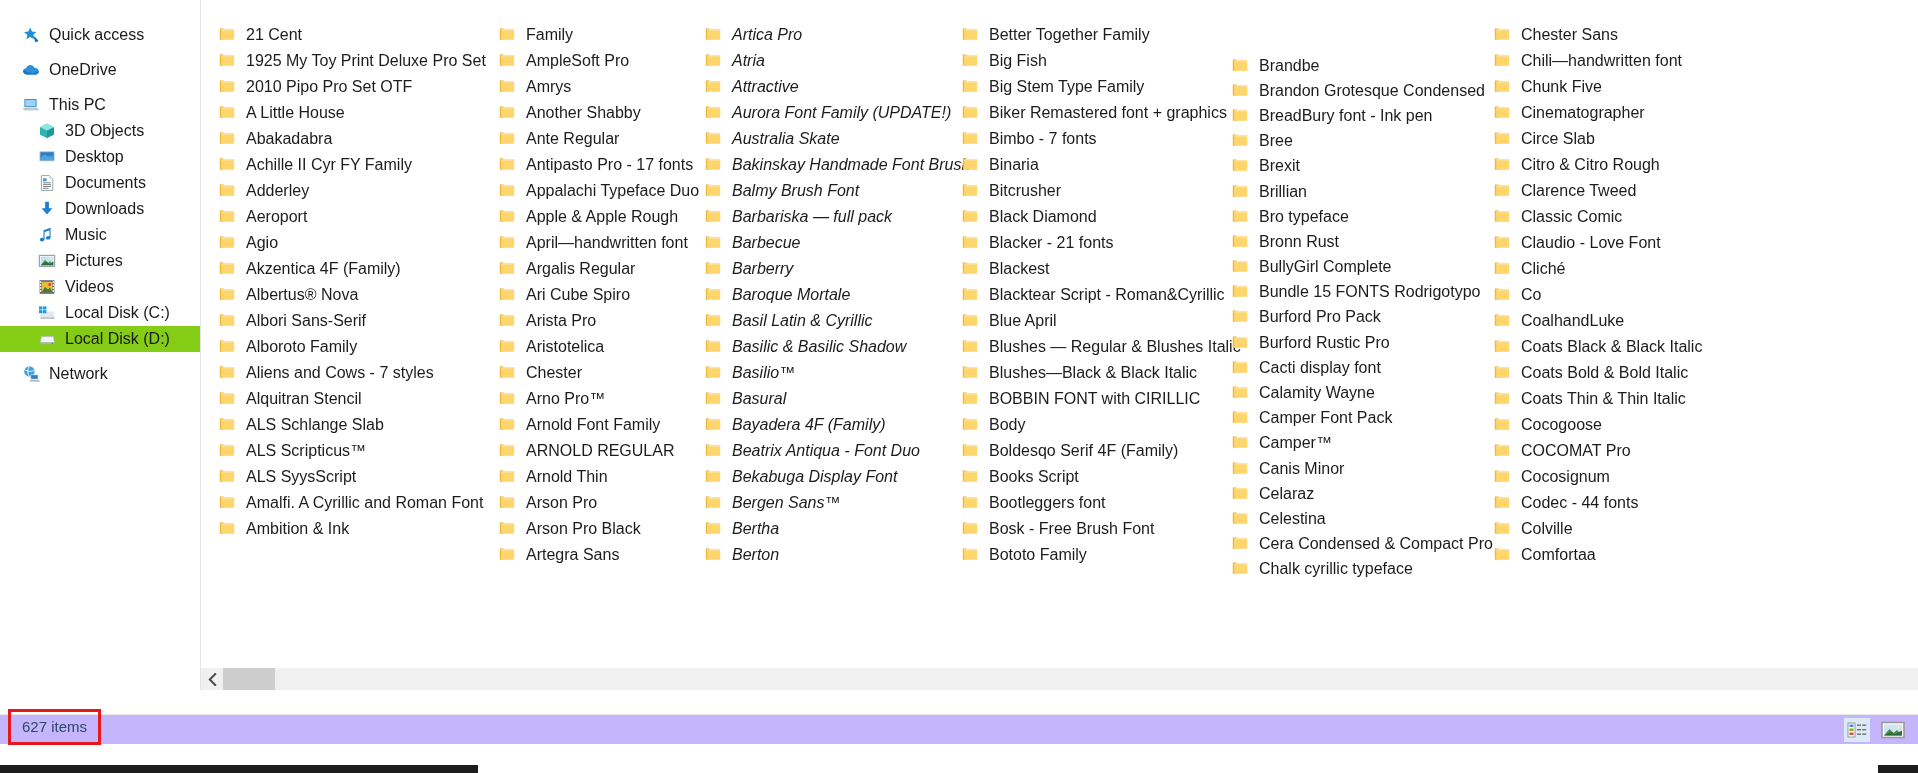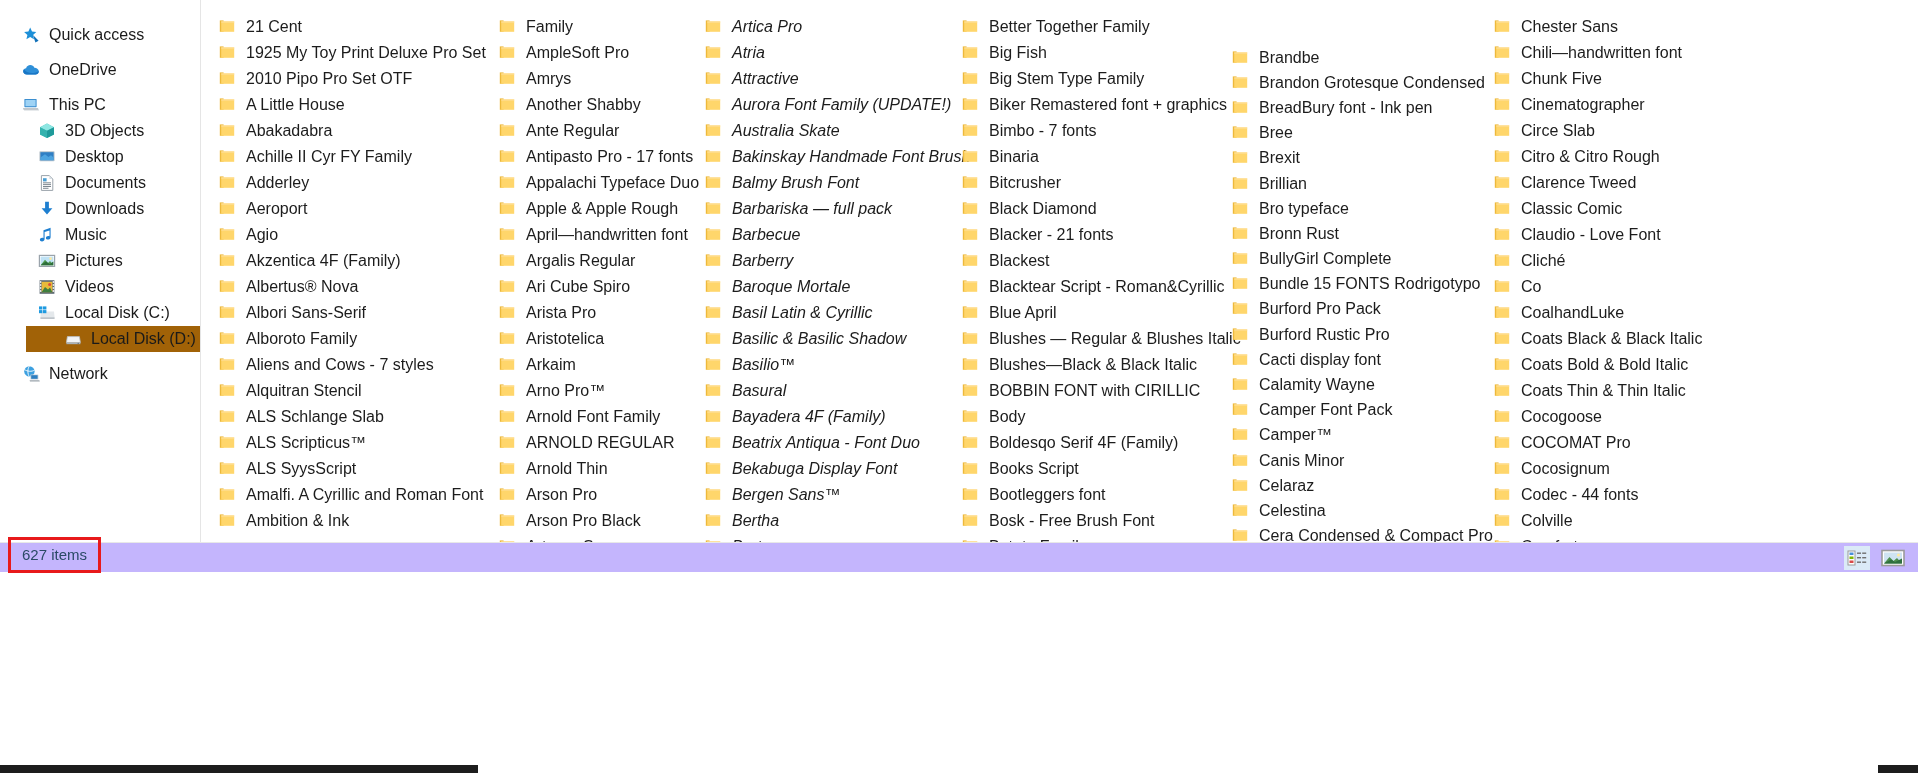--- a/index.html
+++ b/index.html
@@ -16,21 +16,21 @@
     position: relative;
     width: 1918px;
     height: 773px;
     background: #ffffff;
     display: flex;
     flex-direction: column;
   }
   .body-area {
     display: flex;
     flex-direction: row;
-    height: 542px;
+    height: 714px;
     width: 1918px;
     overflow: hidden;
   }
 
   
   .nav-pane {
     width: 200px;
     min-width: 200px;
     height: 690px;
     background: #ffffff;
@@ -45,23 +45,22 @@
     align-items: center;
     font-size: 16px;
     color: #1a1a1a;
     white-space: nowrap;
     cursor: default;
     padding-left: 0;
   }
   .nav-item.level0 { padding-left: 22px; }
   .nav-item.level1 { padding-left: 38px; align-items: center; }
   .nav-item.selected {
-    background: #a16207;
+    background: #84cc16;
     width: 190px;
-    margin-left: 26px;
   }
   .nav-label { margin-left: 9px; }
   .nav-gap { height: 9px; }
   .nav-icon {
     width: 18px;
     height: 18px;
     display: inline-flex;
     align-items: center;
     justify-content: center;
     flex: 0 0 18px;
@@ -77,21 +76,21 @@
   
   .content-pane {
     flex: 1;
     height: 690px;
     position: relative;
     overflow: hidden;
     background: #ffffff;
   }
   .item-grid {
     position: absolute;
-    top: 14px;
+    top: 22px;
     left: 0;
     display: flex;
     flex-direction: row;
     height: 560px;
   }
   .item-col {
     display: flex;
     flex-direction: column;
     flex: 0 0 auto;
   }
@@ -660,21 +659,21 @@
                   <path d="M2.2 2.4 L15.2 2.4 L15.2 3.6 L2.2 3.6 Z" fill="#ffe099"></path>
                 </svg></span>
               <span class="file-label">Aristotelica</span>
             </div>
             <div class="file-item">
               <span class="folder-icon"><svg width="16" height="14" viewBox="0 0 16 14">
                   <path d="M0.8 1.4 L4.6 1.4 L4.6 12.8 L0.8 12.8 Z" fill="#edb93c"></path>
                   <path d="M2.2 2.4 L15.2 2.4 L15.2 12.8 L2.2 12.8 Z" fill="#ffd66b"></path>
                   <path d="M2.2 2.4 L15.2 2.4 L15.2 3.6 L2.2 3.6 Z" fill="#ffe099"></path>
                 </svg></span>
-              <span class="file-label">Arkaim</span>
+              <span class="file-label">Chester</span>
             </div>
             <div class="file-item">
               <span class="folder-icon"><svg width="16" height="14" viewBox="0 0 16 14">
                   <path d="M0.8 1.4 L4.6 1.4 L4.6 12.8 L0.8 12.8 Z" fill="#edb93c"></path>
                   <path d="M2.2 2.4 L15.2 2.4 L15.2 12.8 L2.2 12.8 Z" fill="#ffd66b"></path>
                   <path d="M2.2 2.4 L15.2 2.4 L15.2 3.6 L2.2 3.6 Z" fill="#ffe099"></path>
                 </svg></span>
               <span class="file-label">Arno Pro™</span>
             </div>
             <div class="file-item">

